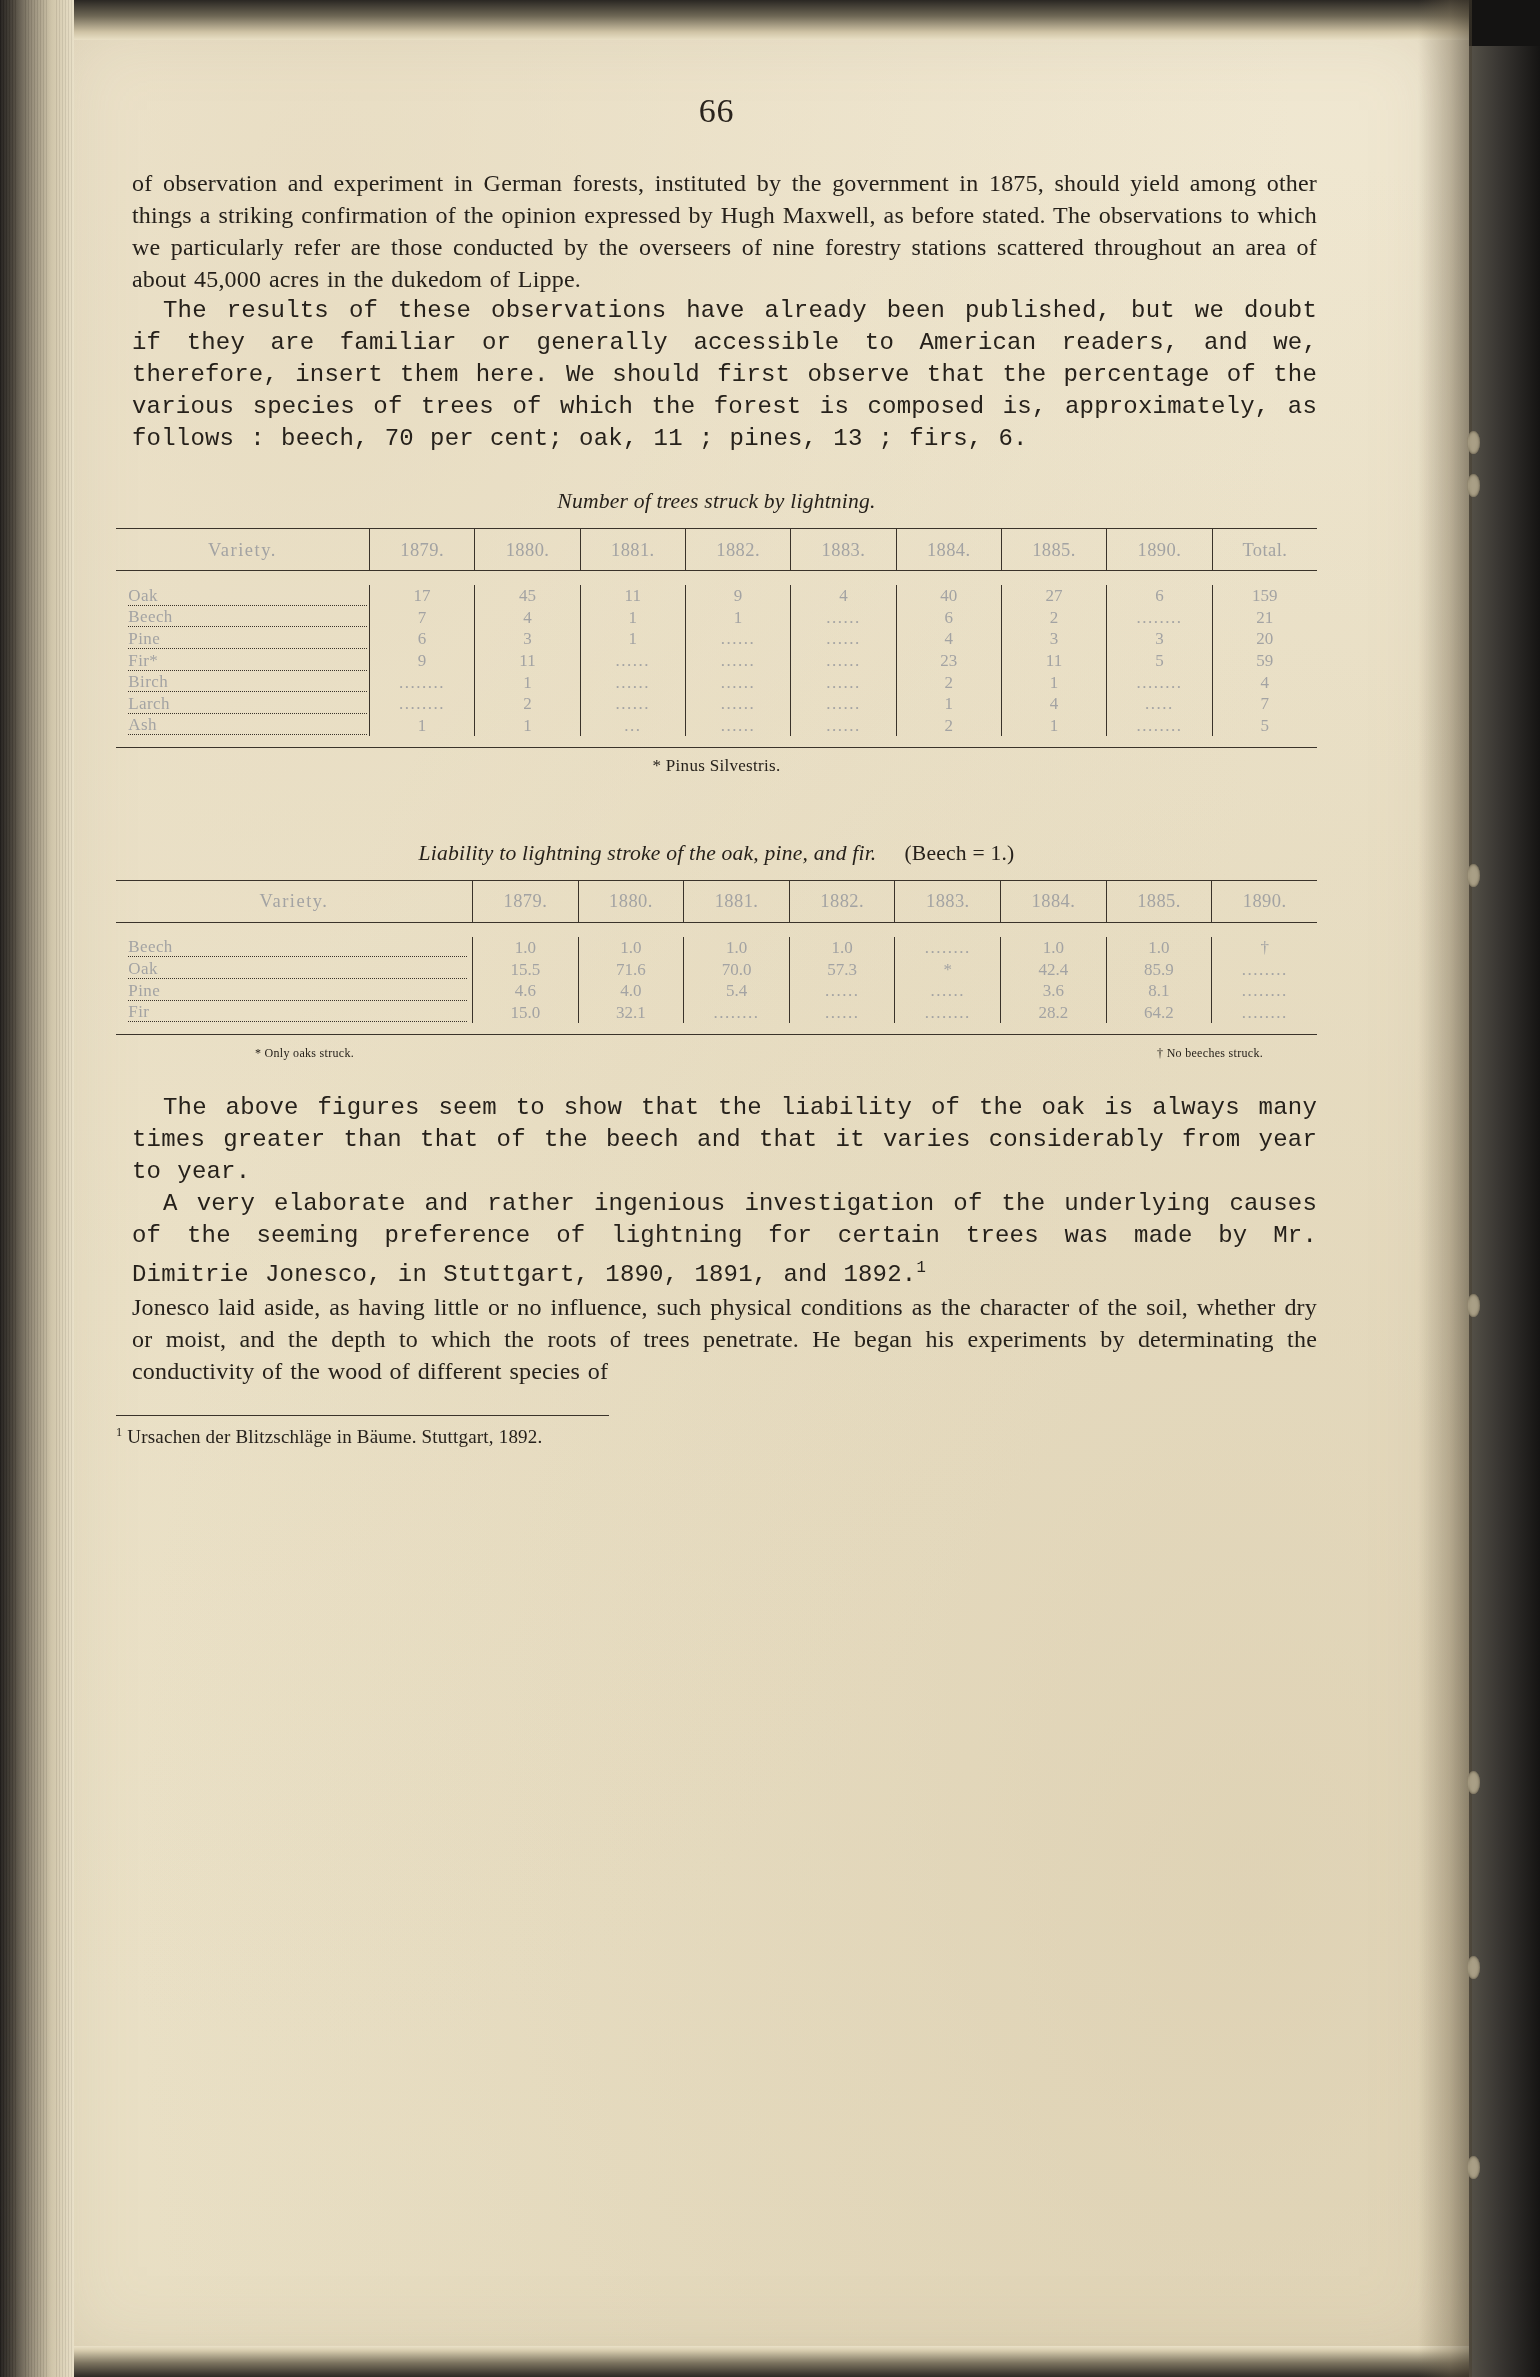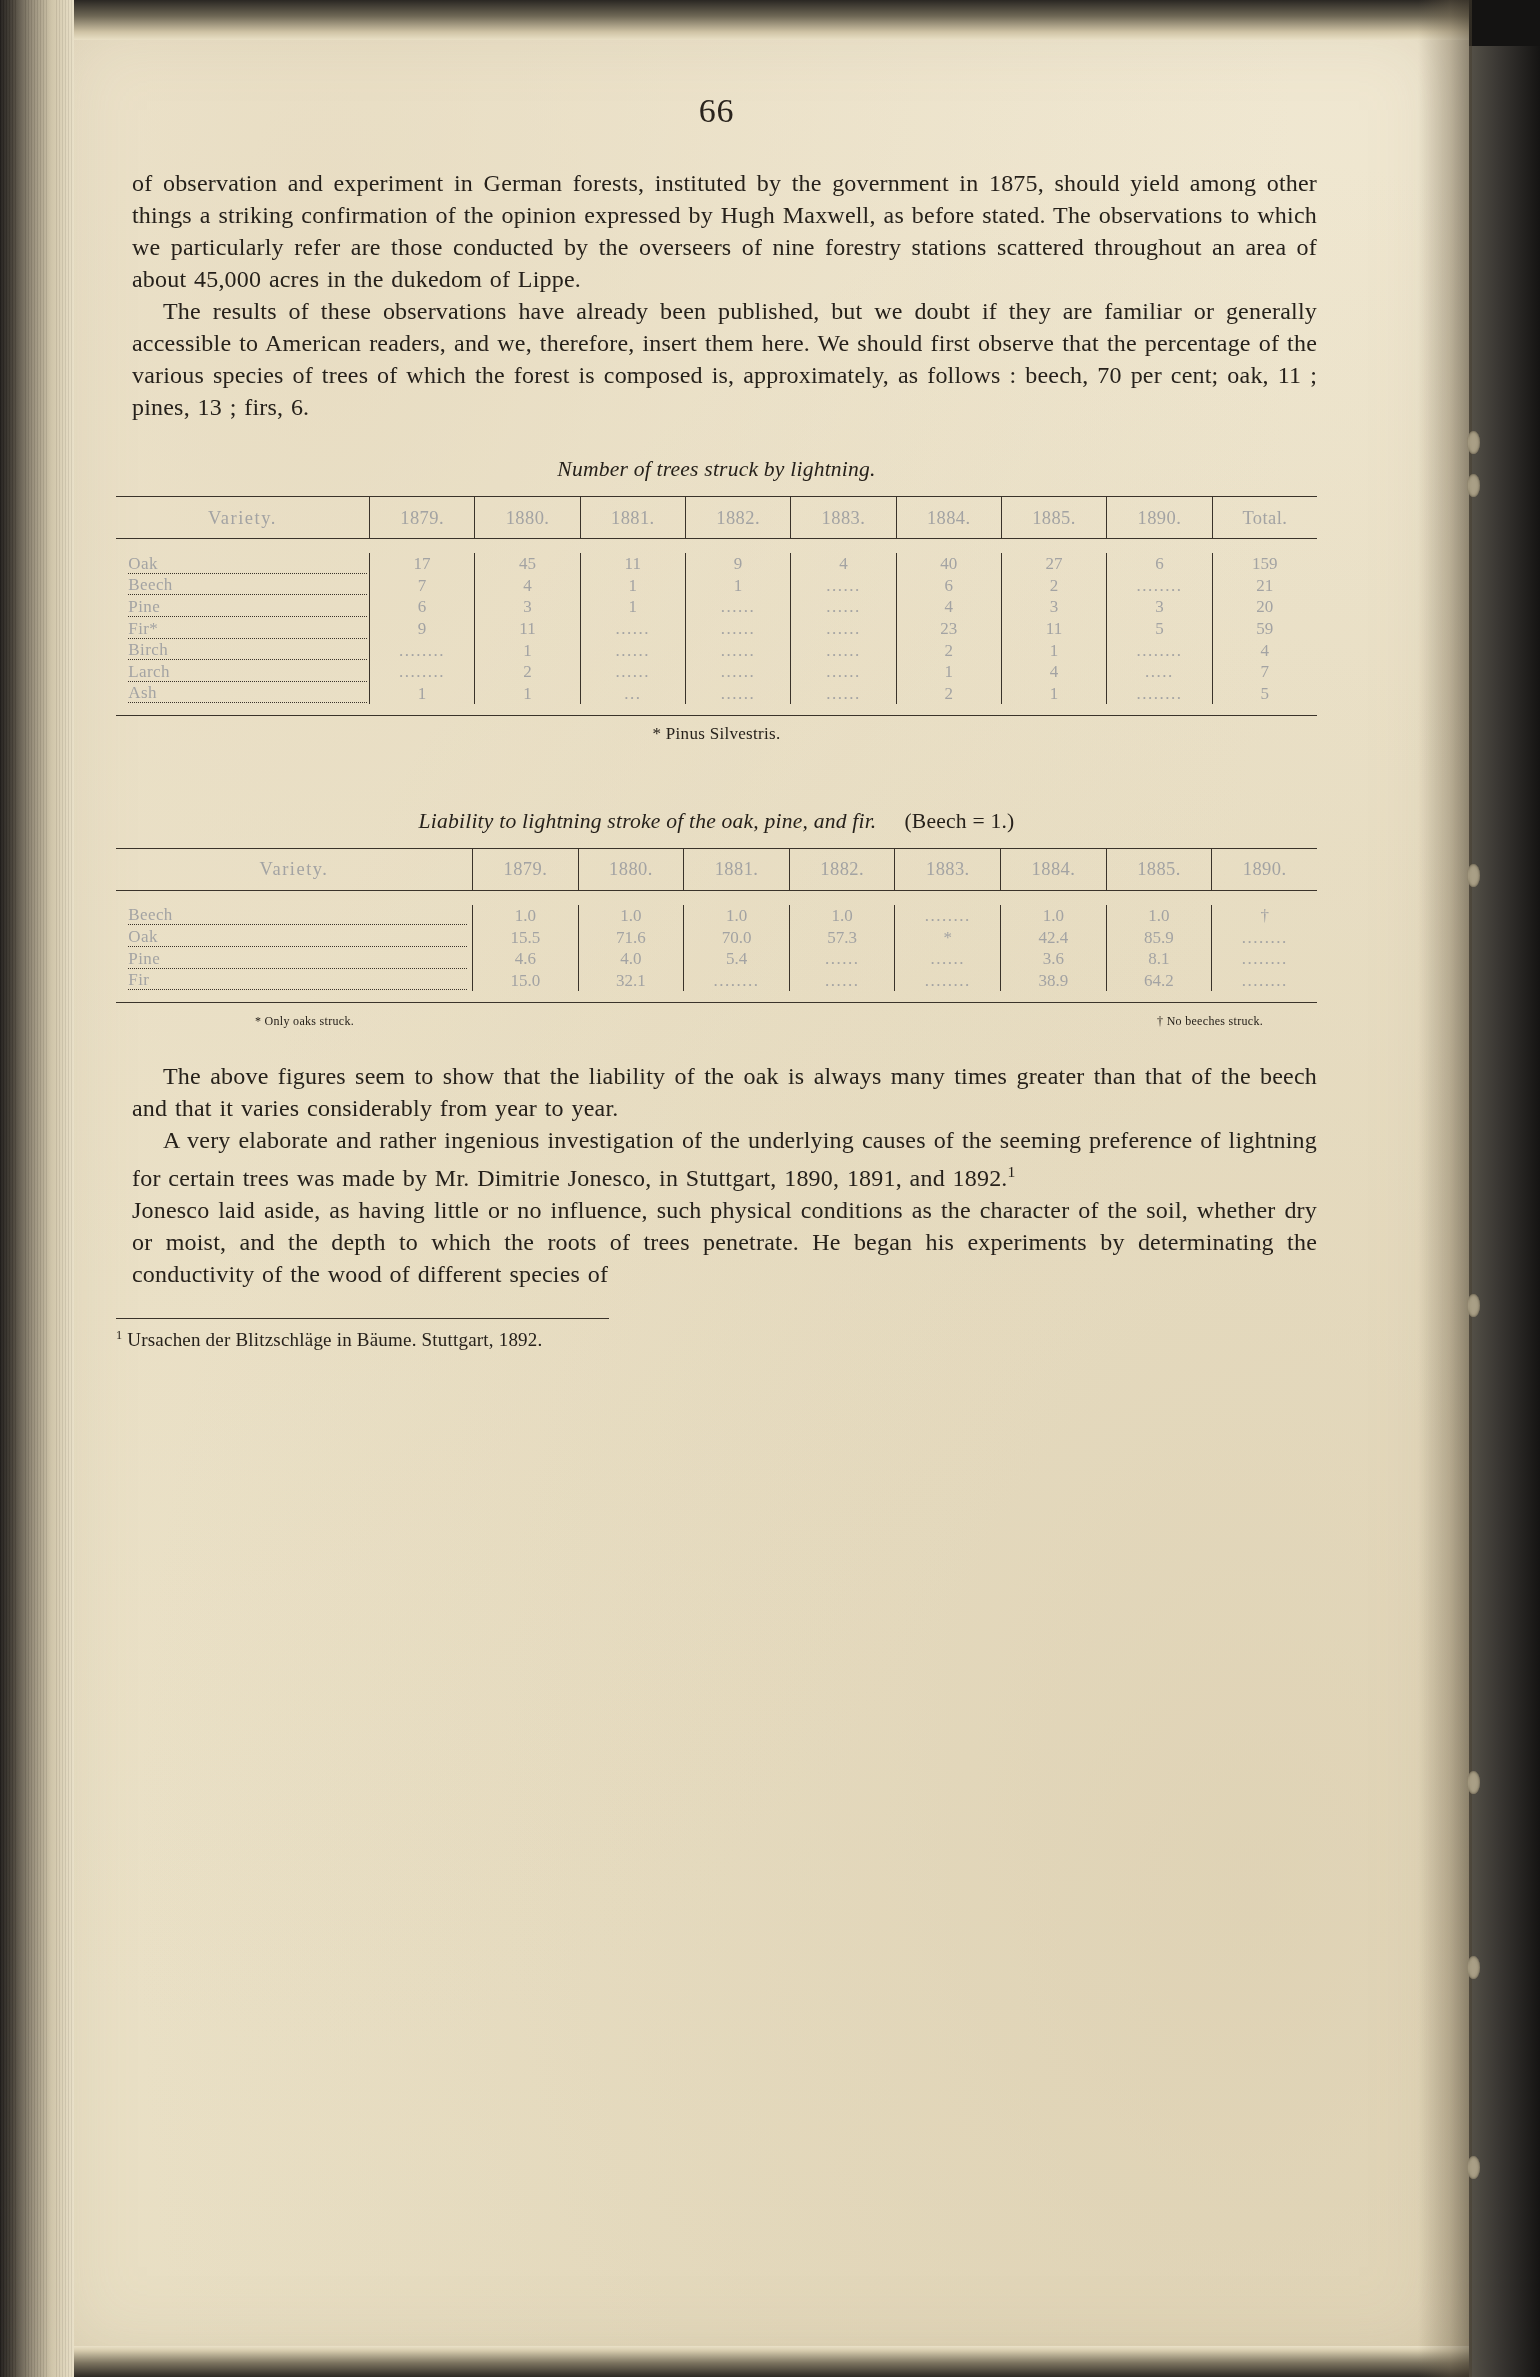--- a/index.html
+++ b/index.html
@@ -104,21 +104,21 @@
   }
   p.body {
     font-size: 24px;
     line-height: 32px;
     text-align: justify;
     margin: 0 0 0 16px;
     text-indent: 0;
     letter-spacing: 0.2px;
     word-spacing: 1.5px;
   }
-  p.body.indent { text-indent: 31px; }
+  p.body.indent { text-indent: 31px; font-family: Liberation Mono, monospace; }
   p.body + p.body { margin-top: 0px; }
 
   .caption {
     text-align: center;
     font-style: italic;
     font-size: 21.6px;
     margin: 34px 0 14px 0;
     letter-spacing: 0.2px;
   }
   .caption .upright { font-style: normal; }
@@ -469,21 +469,21 @@
             <span class="name-inner" style="width:339px;">
                 <span class="lbl">Fir</span>
                 <span class="leader"></span>
               </span>
           </td>
           <td class="vline">15.0</td>
           <td class="vline">32.1</td>
           <td class="vline dots">........</td>
           <td class="vline dots">......</td>
           <td class="vline dots">........</td>
-          <td class="vline">38.9</td>
+          <td class="vline">28.2</td>
           <td class="vline">64.2</td>
           <td class="vline dots">........</td>
         </tr>
 
         <tr>
             <td colspan="9" class="rule-bot" style="height:10.8px;padding:0;"></td>
           </tr>
       </tbody>
     </table>
   </div>

